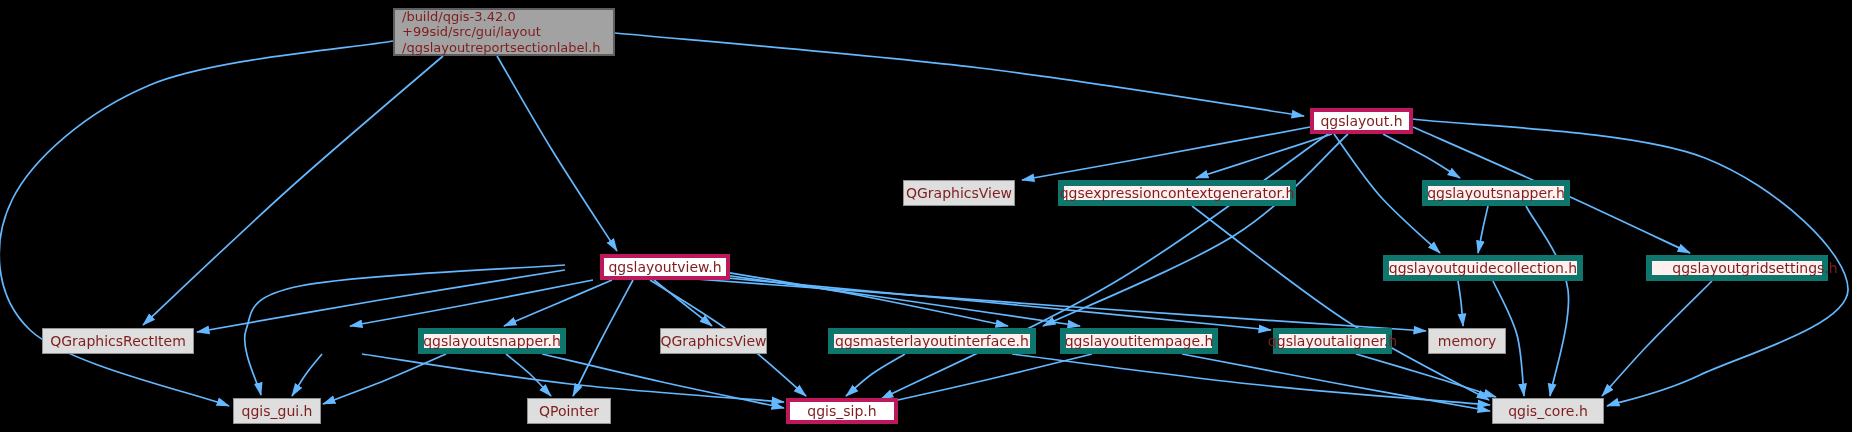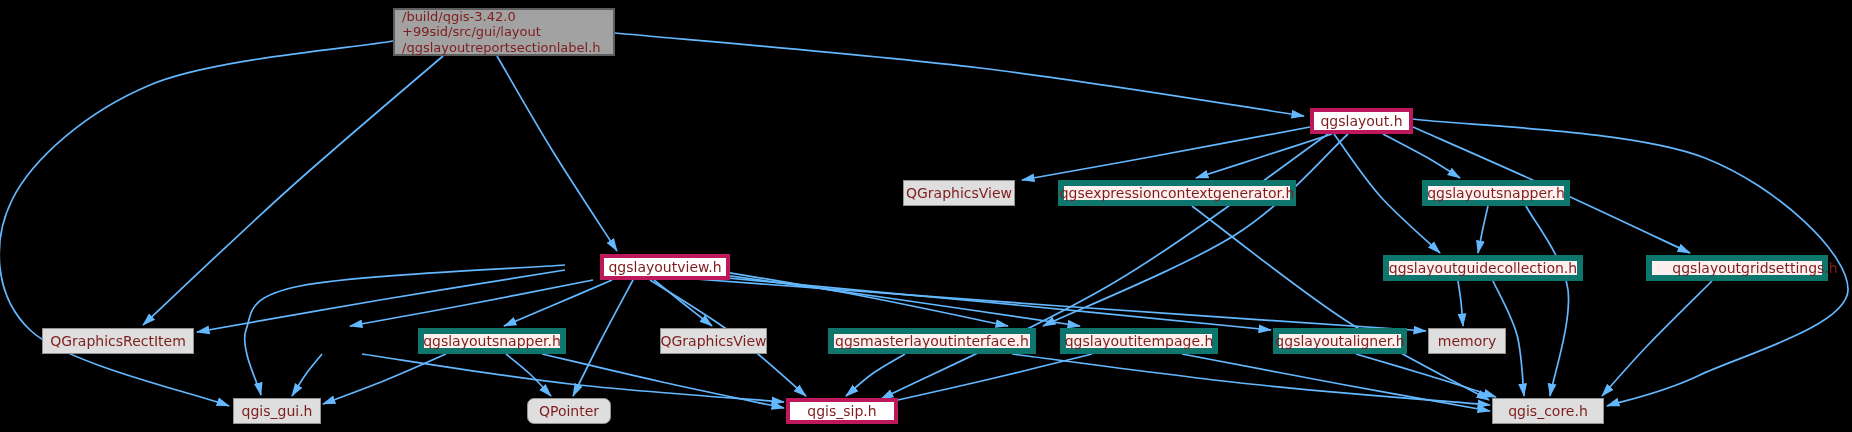--- a/index.html
+++ b/index.html
@@ -75,19 +75,19 @@
     <div class="node truncated" style="left: 1058px; top: 180px; width: 238px; height: 26px;">qgsexpressioncontextgenerator.h</div>
     <div class="node truncated" style="left: 1422px; top: 180px; width: 148px; height: 26px;">qgslayoutsnapper.h</div>
     <div class="node link" style="left: 565px; top: 254px; width: 130px; height: 26px; margin-left: 35px;">qgslayoutview.h</div>
     <div class="node truncated" style="left: 1383px; top: 255px; width: 200px; height: 26px;">qgslayoutguidecollection.h</div>
     <div class="node truncated" style="left: 1646px; top: 255px; width: 182px; height: 26px; padding-left: 36px;">qgslayoutgridsettings.h</div>
     <div class="node external" style="left: 42px; top: 328px; width: 152px; height: 26px;">QGraphicsRectItem</div>
     <div class="node truncated" style="left: 418px; top: 328px; width: 148px; height: 26px;">qgslayoutsnapper.h</div>
     <div class="node external" style="left: 660px; top: 328px; width: 107px; height: 26px;">QGraphicsView</div>
     <div class="node truncated" style="left: 828px; top: 328px; width: 208px; height: 26px;">qgsmasterlayoutinterface.h</div>
     <div class="node truncated" style="left: 1060px; top: 328px; width: 158px; height: 26px;">qgslayoutitempage.h</div>
-    <div class="node truncated" style="left: 1273px; top: 328px; width: 134px; height: 26px;">qgslayoutaligner.h</div>
+    <div class="node truncated" style="left: 1273px; top: 328px; width: 119px; height: 26px;">qgslayoutaligner.h</div>
     <div class="node external" style="left: 1428px; top: 328px; width: 78px; height: 26px;">memory</div>
     <div class="node external" style="left: 233px; top: 398px; width: 88px; height: 26px;">qgis_gui.h</div>
-    <div class="node external" style="left: 527px; top: 398px; width: 84px; height: 26px; border-radius: 7px;">QPointer</div>
+    <div class="node external" style="left: 527px; top: 398px; width: 84px; height: 26px;">QPointer</div>
     <div class="node link" style="left: 786px; top: 398px; width: 112px; height: 26px;">qgis_sip.h</div>
     <div class="node external" style="left: 1492px; top: 398px; width: 112px; height: 26px;">qgis_core.h</div>
   </div>
 
 </body></html>

